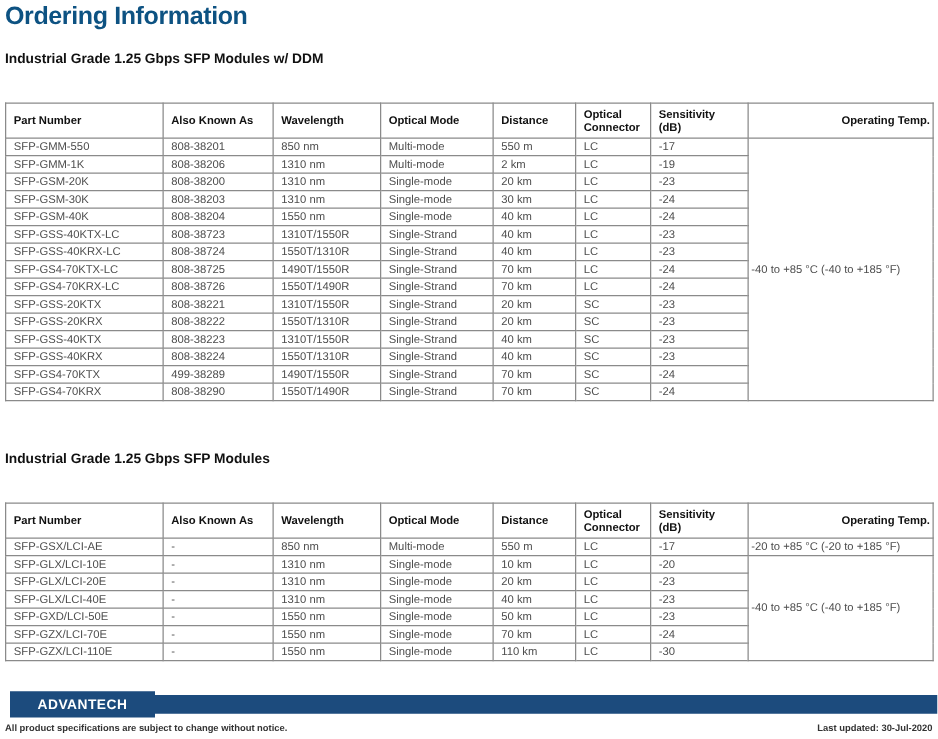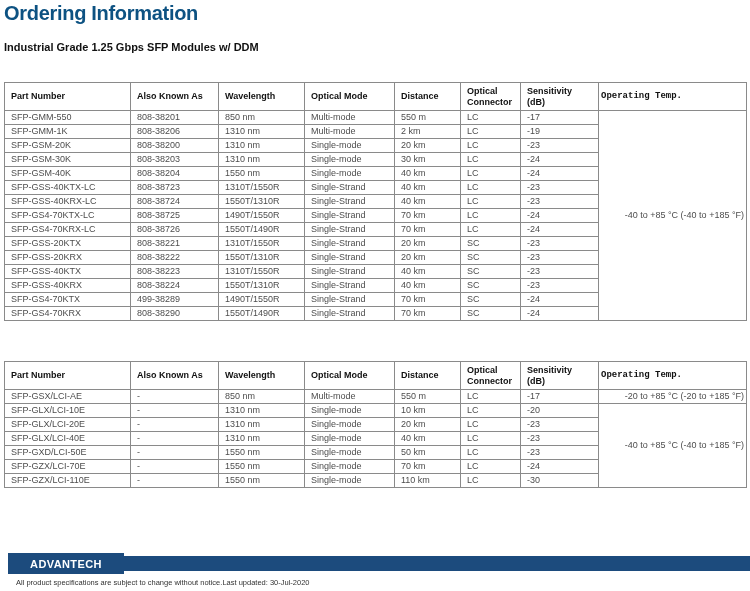--- a/index.html
+++ b/index.html
@@ -19,45 +19,45 @@
   table.sfp {
     table-layout:fixed; width:742px; border-collapse:collapse;margin-top:28px;
   }
   table.sfp th, table.sfp td {
     border:1px solid #8a8a8a; vertical-align:middle; overflow:hidden;
   }
   table.sfp th {
     height:27px; font-size:9px; line-height:10.5px; color:#111; font-weight:bold;
     text-align:left; padding:0 2px 0 6px; white-space:pre-line;
   }
-  table.sfp th.center { text-align:left; padding:0 2px;font-family:Liberation Mono, monospace; }
+  table.sfp th.center { text-align:right; padding:0 2px; }
   table.sfp td {
     height:13px; line-height:13px; font-size:9px; color:#4d4d4d;
     padding:0 2px 0 6px; white-space:nowrap;
   }
   table.sfp td.temp {
-    text-align:right; padding:0 2px; white-space:normal; line-height:11px;
+    text-align:left; padding:0 2px; white-space:normal; line-height:11px;
   }
   col.col-0{width:126px} col.col-1{width:88px} col.col-2{width:86px}
   col.col-3{width:90px} col.col-4{width:66px} col.col-5{width:60px}
   col.col-6{width:78px} col.col-7{width:148px}
 
   .footer { position:absolute; left:0; right:0; bottom:0; height:42px; }
   .logo-box {
     position:absolute; left:8px; bottom:17px; width:116px; height:21px;
     background:#1c4b7d; color:#ffffff; display:flex; align-items:center; justify-content:center;
     font-size:11px; font-weight:bold; letter-spacing:0.4px;
   }
   .footer-bar {
     position:absolute; left:108px; right:0; bottom:20px; height:15px; background:#1c4b7d;
   }
   .footer-text {
-    position:absolute; left:16px; right:4px; bottom:4px;
-    display:flex; 
-    font-size:7.5px; color:#333333;
+    position:absolute; left:4px; right:4px; bottom:4px;
+    display:flex; justify-content:space-between;
+    font-size:7.5px; color:#333333;font-weight:bold;
   }
 </style>
 </head>
 <body>
 
 <div class="page">
   <h1 class="doc-title">Ordering Information</h1>
   <div id="tables">
       <div class="section">
         <h2>Industrial Grade 1.25 Gbps SFP Modules  w/ DDM</h2>
@@ -220,20 +220,21 @@
               <td>1550T/1490R</td>
               <td>Single-Strand</td>
               <td>70 km</td>
               <td>SC</td>
               <td>-24</td>
             </tr>
           </tbody>
         </table>
       </div>
       <div class="section">
+        <h2>Industrial Grade 1.25 Gbps SFP Modules</h2>
         <table class="sfp">
           <colgroup>
             <col class="col-0">
             <col class="col-1">
             <col class="col-2">
             <col class="col-3">
             <col class="col-4">
             <col class="col-5">
             <col class="col-6">
             <col class="col-7">

